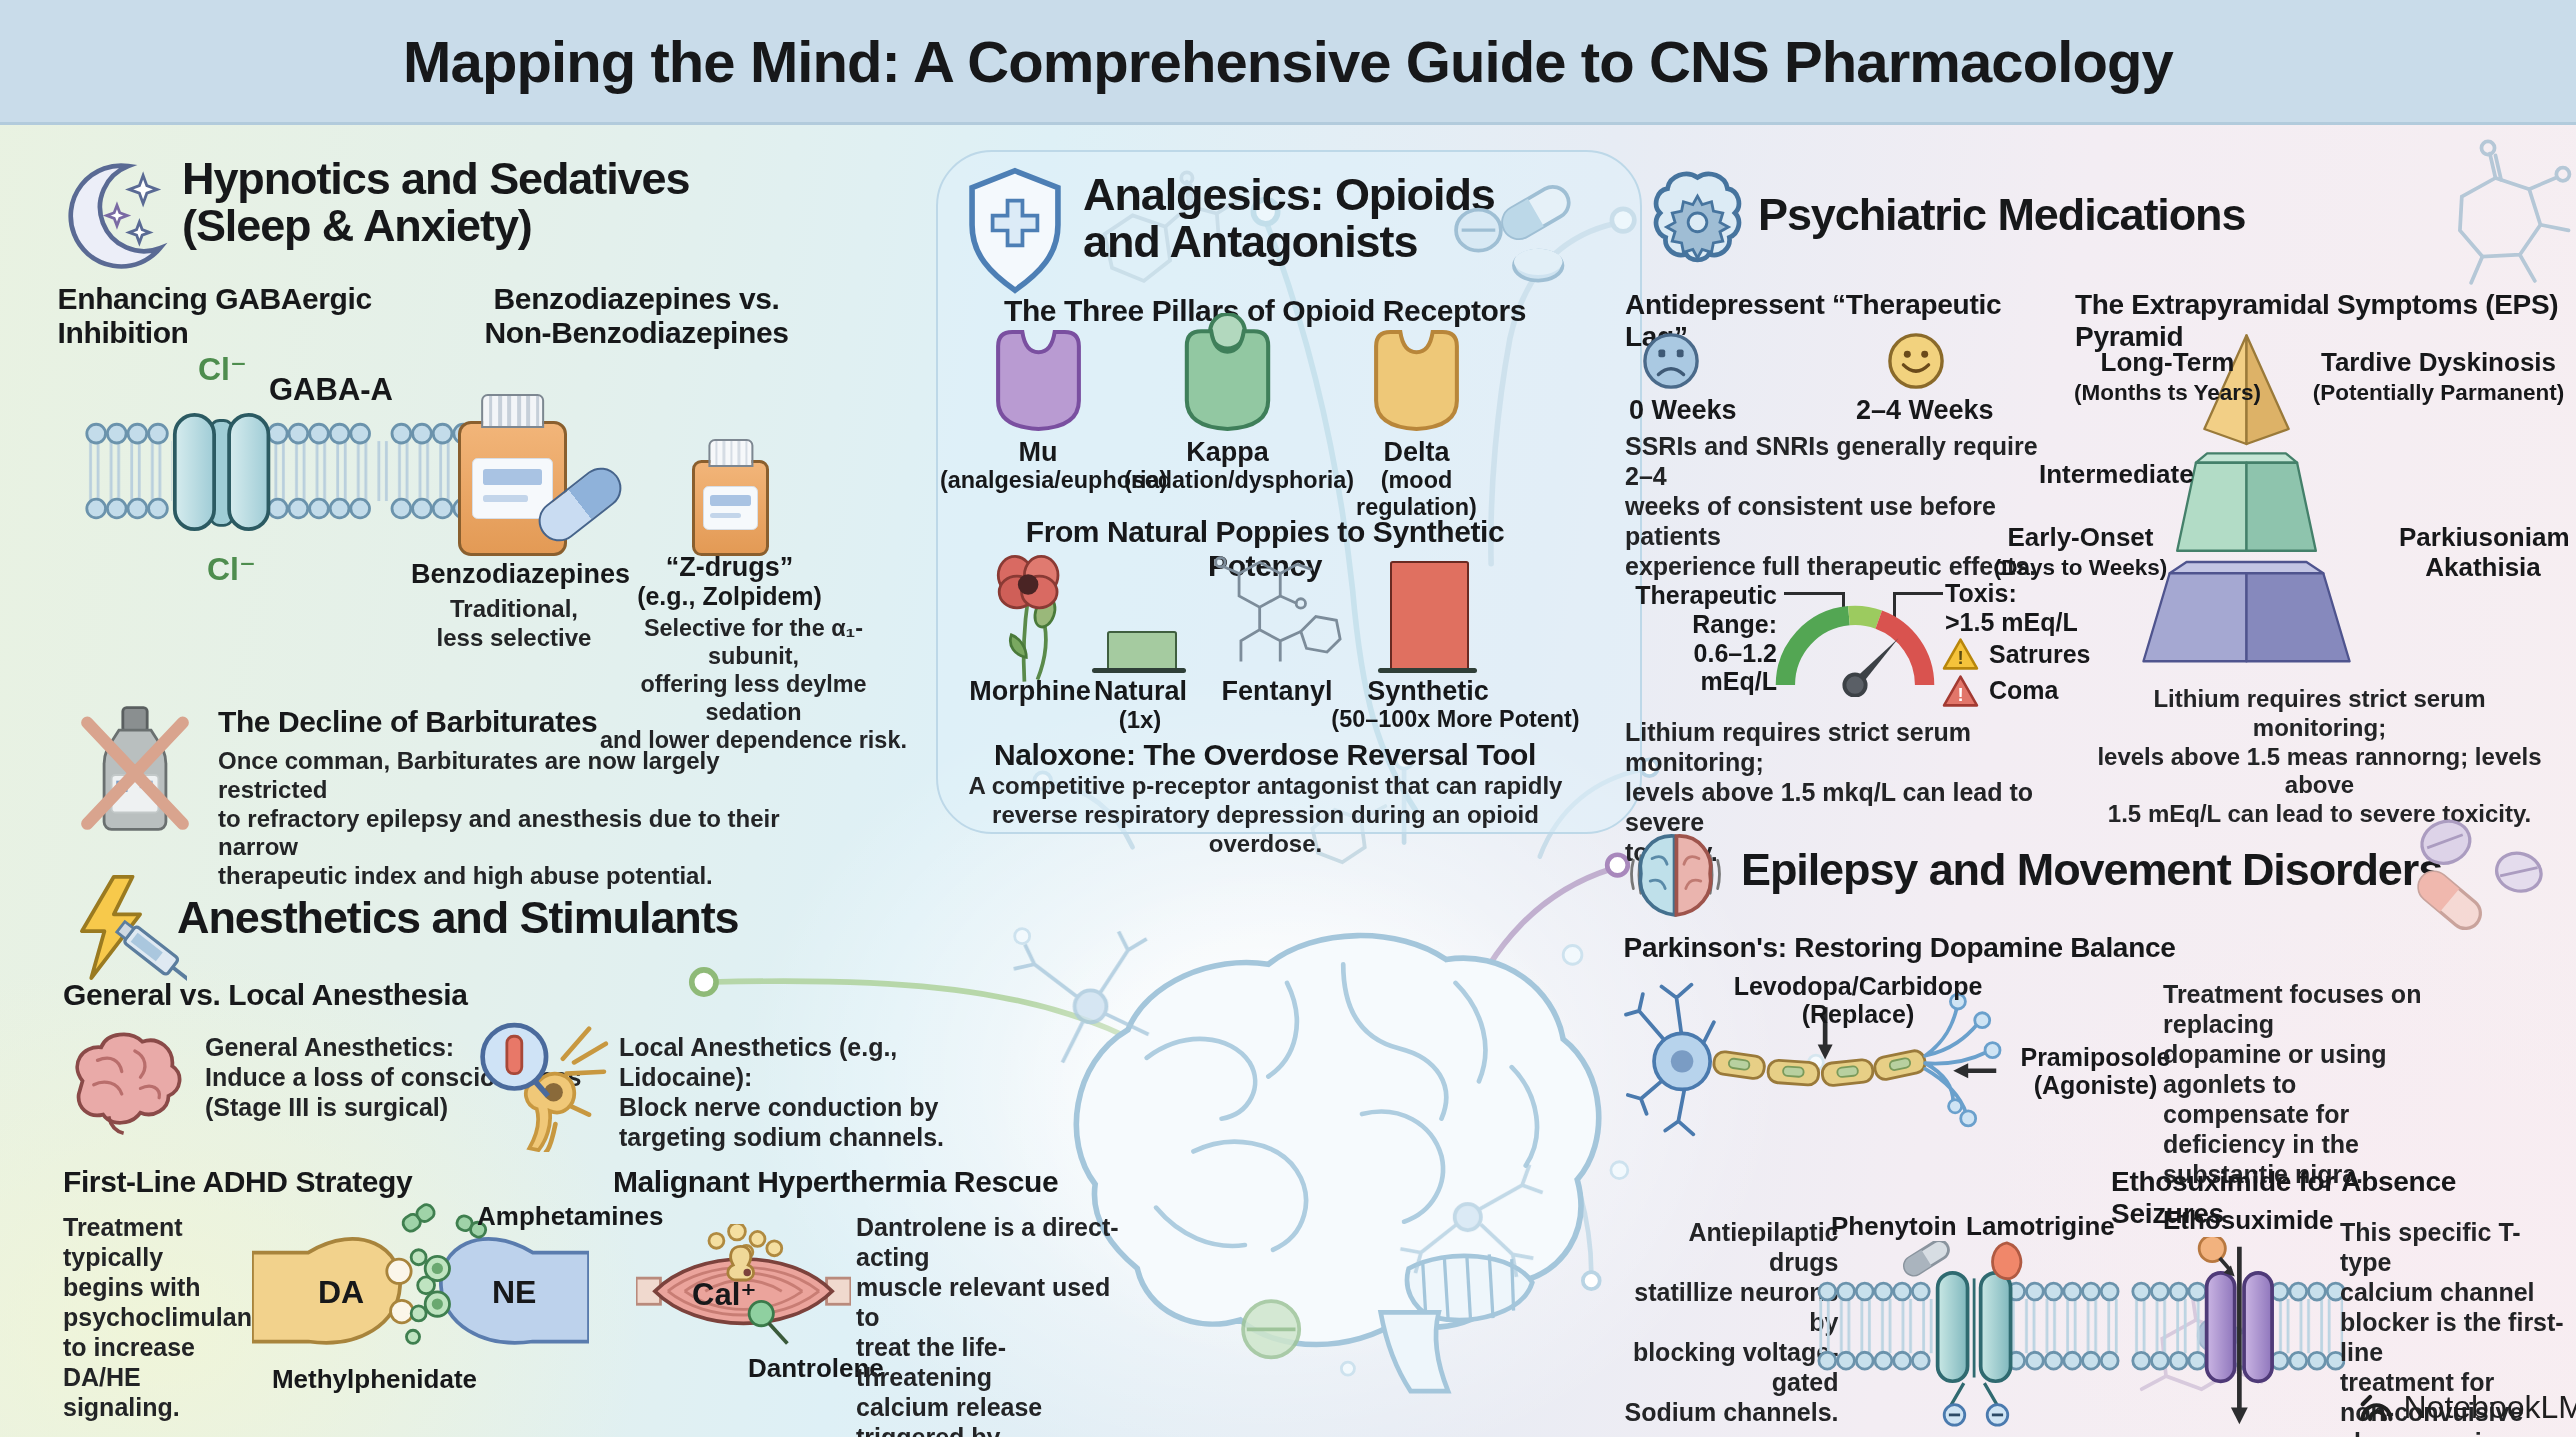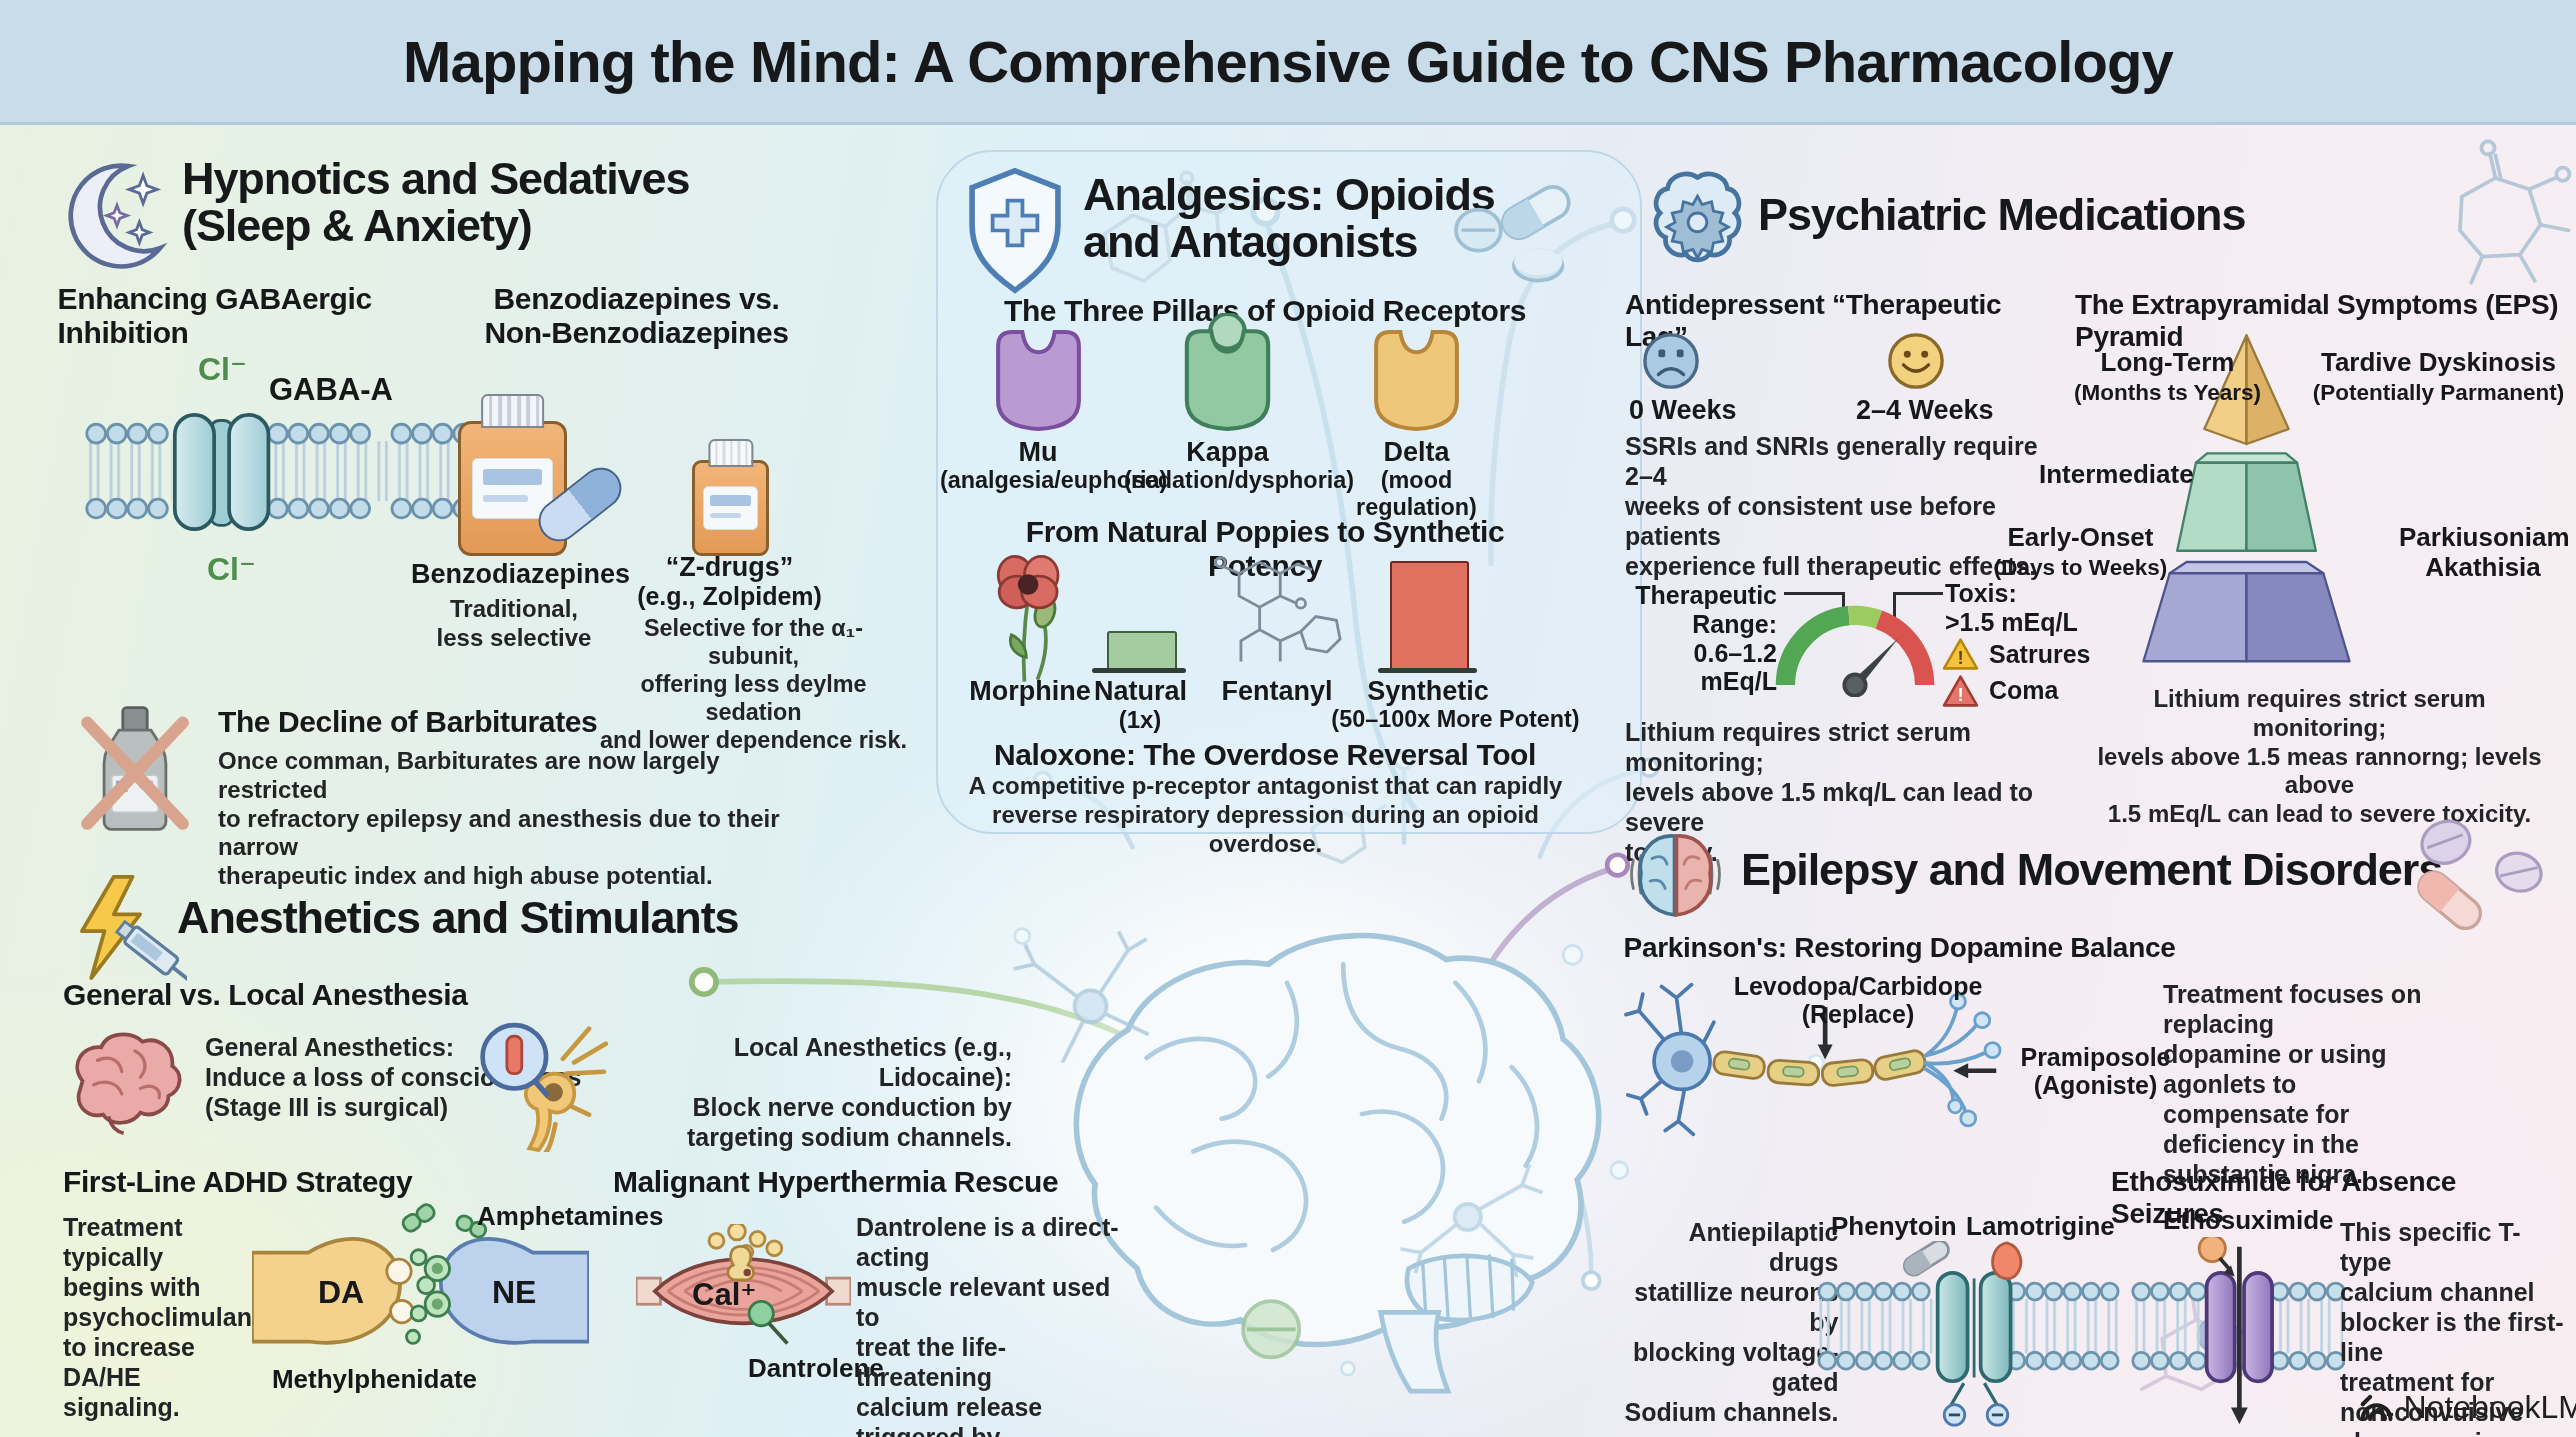--- a/index.html
+++ b/index.html
@@ -280,21 +280,21 @@
   <svg class="abs" style="left:440px;top:148px" width="140" height="140" viewBox="0 0 150 150">
     <g stroke="#c89840" stroke-width="5" fill="none" stroke-linecap="round">
       <path d="M92,50 L120,18 M104,54 L138,34 M96,66 L136,64 M84,120 C80,140 76,148 74,150 M90,96 L120,110"></path>
     </g>
     <path d="M66,74 C80,60 102,66 104,84 C106,100 92,112 78,106 C80,122 74,138 66,148 L56,146 C64,132 68,118 64,104 C52,100 48,84 58,76 Z" fill="#f0c878" stroke="#c89840" stroke-width="4"></path>
     <circle cx="82" cy="86" r="10" fill="#8a6a3a"></circle>
     <circle cx="40" cy="48" r="34" fill="#cfe3f6" stroke="#4a6a9c" stroke-width="5"></circle>
     <rect x="32" y="26" width="16" height="40" rx="7" fill="#e87868" stroke="#a84838" stroke-width="3"></rect>
     <line x1="62" y1="74" x2="76" y2="90" stroke="#4a6a9c" stroke-width="6"></line>
   </svg>
-  <div class="abs body pre" style="left:582px;top:168px;width:393px;text-align:right;">Local Anesthetics (e.g., Lidocaine):
+  <div class="abs body pre" style="left:582px;top:168px;width:393px;">Local Anesthetics (e.g., Lidocaine):
 Block nerve conduction by
 targeting sodium channels.</div>
 
   <div class="abs t h2" style="left:26px;top:301px;">First-Line ADHD Strategy</div>
   <div class="abs body pre" style="left:26px;top:348px;width:215px;">Treatment typically
 begins with
 psychoclimulants
 to increase DA/HE
 signaling.</div>
 

